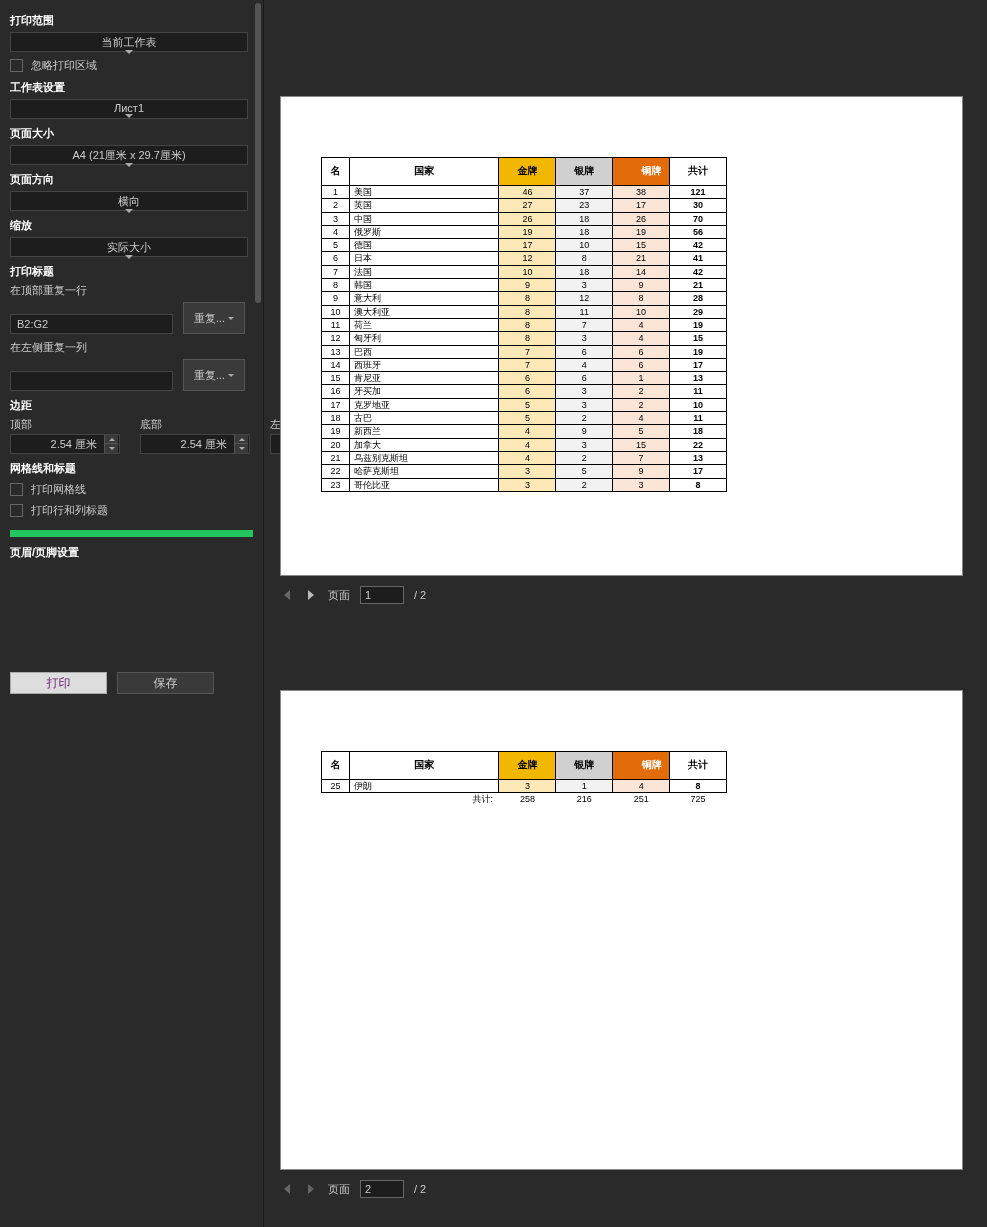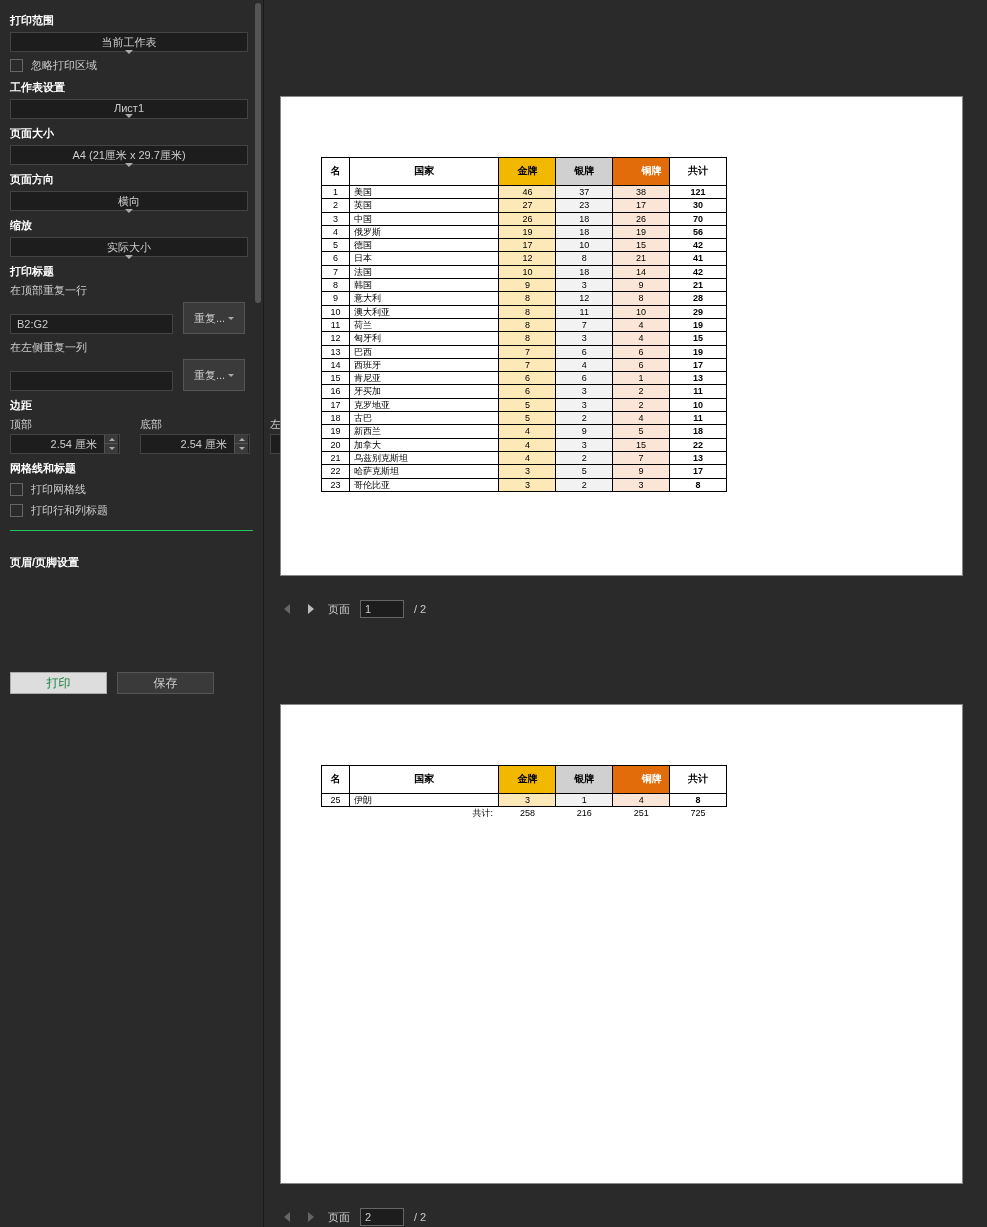--- a/index.html
+++ b/index.html
@@ -138,21 +138,21 @@
     gap: 10px;
   }
   .btn-main {
     width: 97px;
     height: 22px;
     display: flex;
     align-items: center;
     justify-content: center;
     font-size: 12px;
   }
-  .btn-print { background: #ddd; color: #15803d; border: 1px solid #aaa; }
+  .btn-print { background: #ddd; color: #701a75; border: 1px solid #aaa; }
   .btn-save { background: #3a3a3a; color: #ccc; border: 1px solid #555; }
 
   
   .preview-area {
     flex: 1;
     background: #2a2a2a;
     padding: 8px 16px;
     overflow: hidden;
   }
   .preview-page {
@@ -198,21 +198,21 @@
   table.data td.silver { background: #f2f2f2; width: 57px;}
   table.data td.bronze { background: #fbe5d6; width: 57px;}
   table.data td.total { font-weight: bold; width: 57px;}
   .totals-row td { border: none !important; font-size: 9px; text-align:center;}
   .totals-label { text-align: right !important; padding-right: 6px !important; }
 
   .page-nav {
     display: flex;
     align-items: center;
     gap: 10px;
-    margin-top: 24px;
+    margin-top: 10px;
     color: #ccc;
     font-size: 11px;
   }
   .nav-arrow {
     width: 14px; height: 14px;
     display: flex; align-items: center; justify-content: center;
   }
   .nav-arrow.left::before {
     content:"";
     border-top:5px solid transparent;
@@ -332,21 +332,21 @@
   <div class="section-title">网格线和标题</div>
   <div class="checkbox-row">
     <div class="chk"></div>
     <span>打印网格线</span>
   </div>
   <div class="checkbox-row">
     <div class="chk"></div>
     <span>打印行和列标题</span>
   </div>
 
-  <div class="section-title" style="border-top:1px solid #22c55e;padding-top:24px;margin-top:12px;">页眉/页脚设置</div>
+  <div class="section-title" style="border-top:7px solid #22c55e;padding-top:8px;margin-top:12px;">页眉/页脚设置</div>
 
   <div class="bottom-buttons">
     <div class="btn-main btn-print">打印</div>
     <div class="btn-main btn-save">保存</div>
   </div>
 </div>
 
 <div class="preview-area">
 
   <div class="preview-page">

